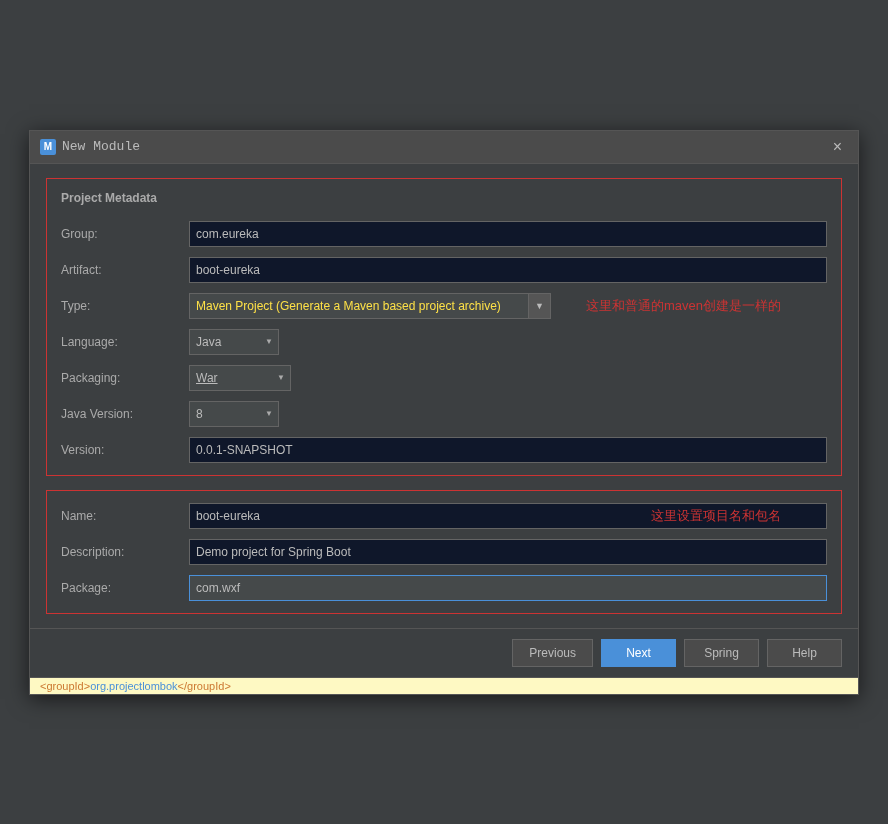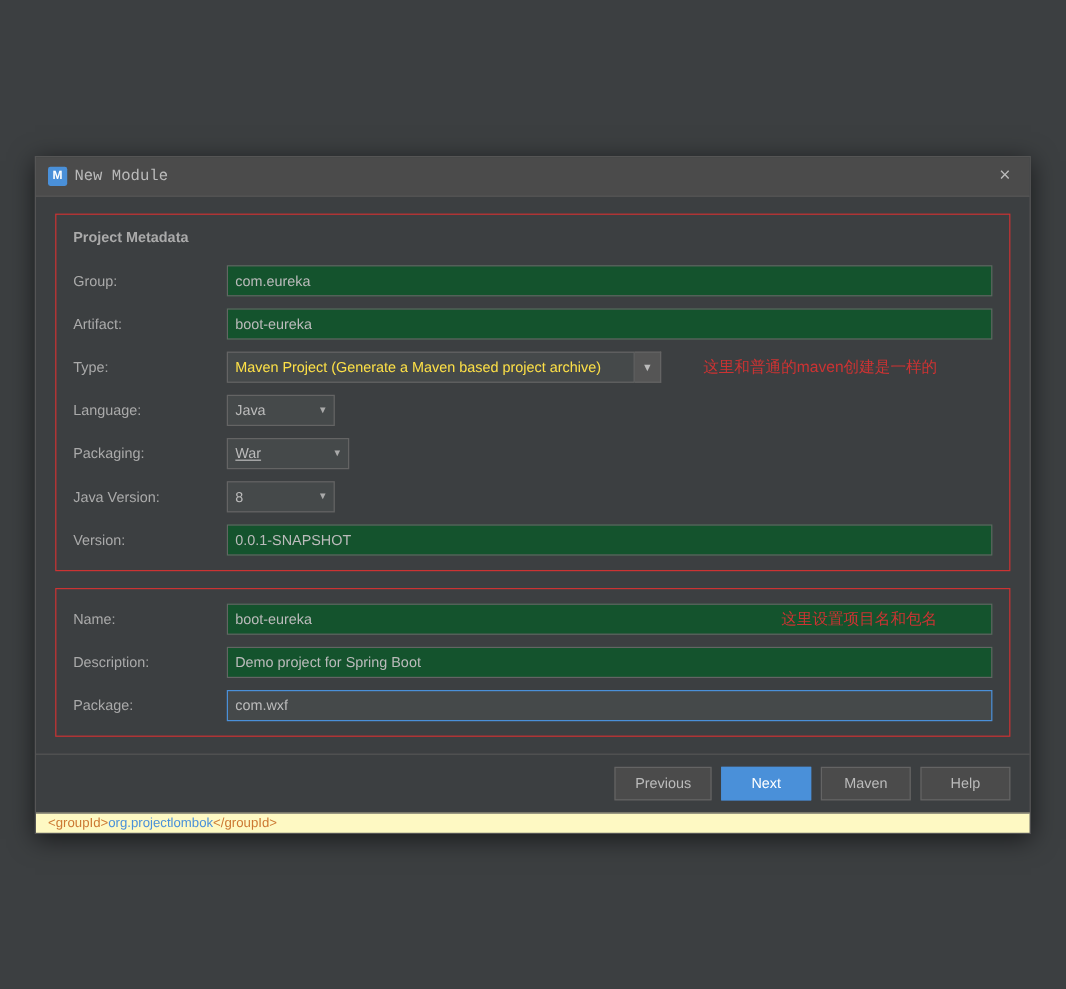--- a/index.html
+++ b/index.html
@@ -102,21 +102,21 @@
     .form-label {
       width: 100px;
       min-width: 100px;
       color: #aaaaaa;
       font-size: 12px;
       text-align: left;
     }
 
     .form-input {
       flex: 1;
-      background: #14532d;
+      background: #0f172a;
       border: 1px solid #646464;
       color: #bbbbbb;
       padding: 3px 6px;
       font-size: 12px;
       height: 26px;
       outline: none;
     }
 
     .form-input-active {
       border-color: #4a90d9 !important;
@@ -327,21 +327,21 @@
         <span class="form-label">Package:</span>
         <input class="form-input form-input-active" type="text" value="com.wxf" style="">
       </div>
     </div>
 
   </div>
 
   <div class="dialog-footer">
     <button class="btn">Previous</button>
     <button class="btn btn-primary">Next</button>
-    <button class="btn">Maven</button>
+    <button class="btn">Spring</button>
     <button class="btn">Help</button>
   </div>
 
   <div class="statusbar">
     <span>
       <span class="xml-tag">&lt;groupId&gt;</span><span class="xml-content">org.projectlombok</span><span class="xml-tag">&lt;/groupId&gt;</span>
     </span>
   </div>
 </div>
 

